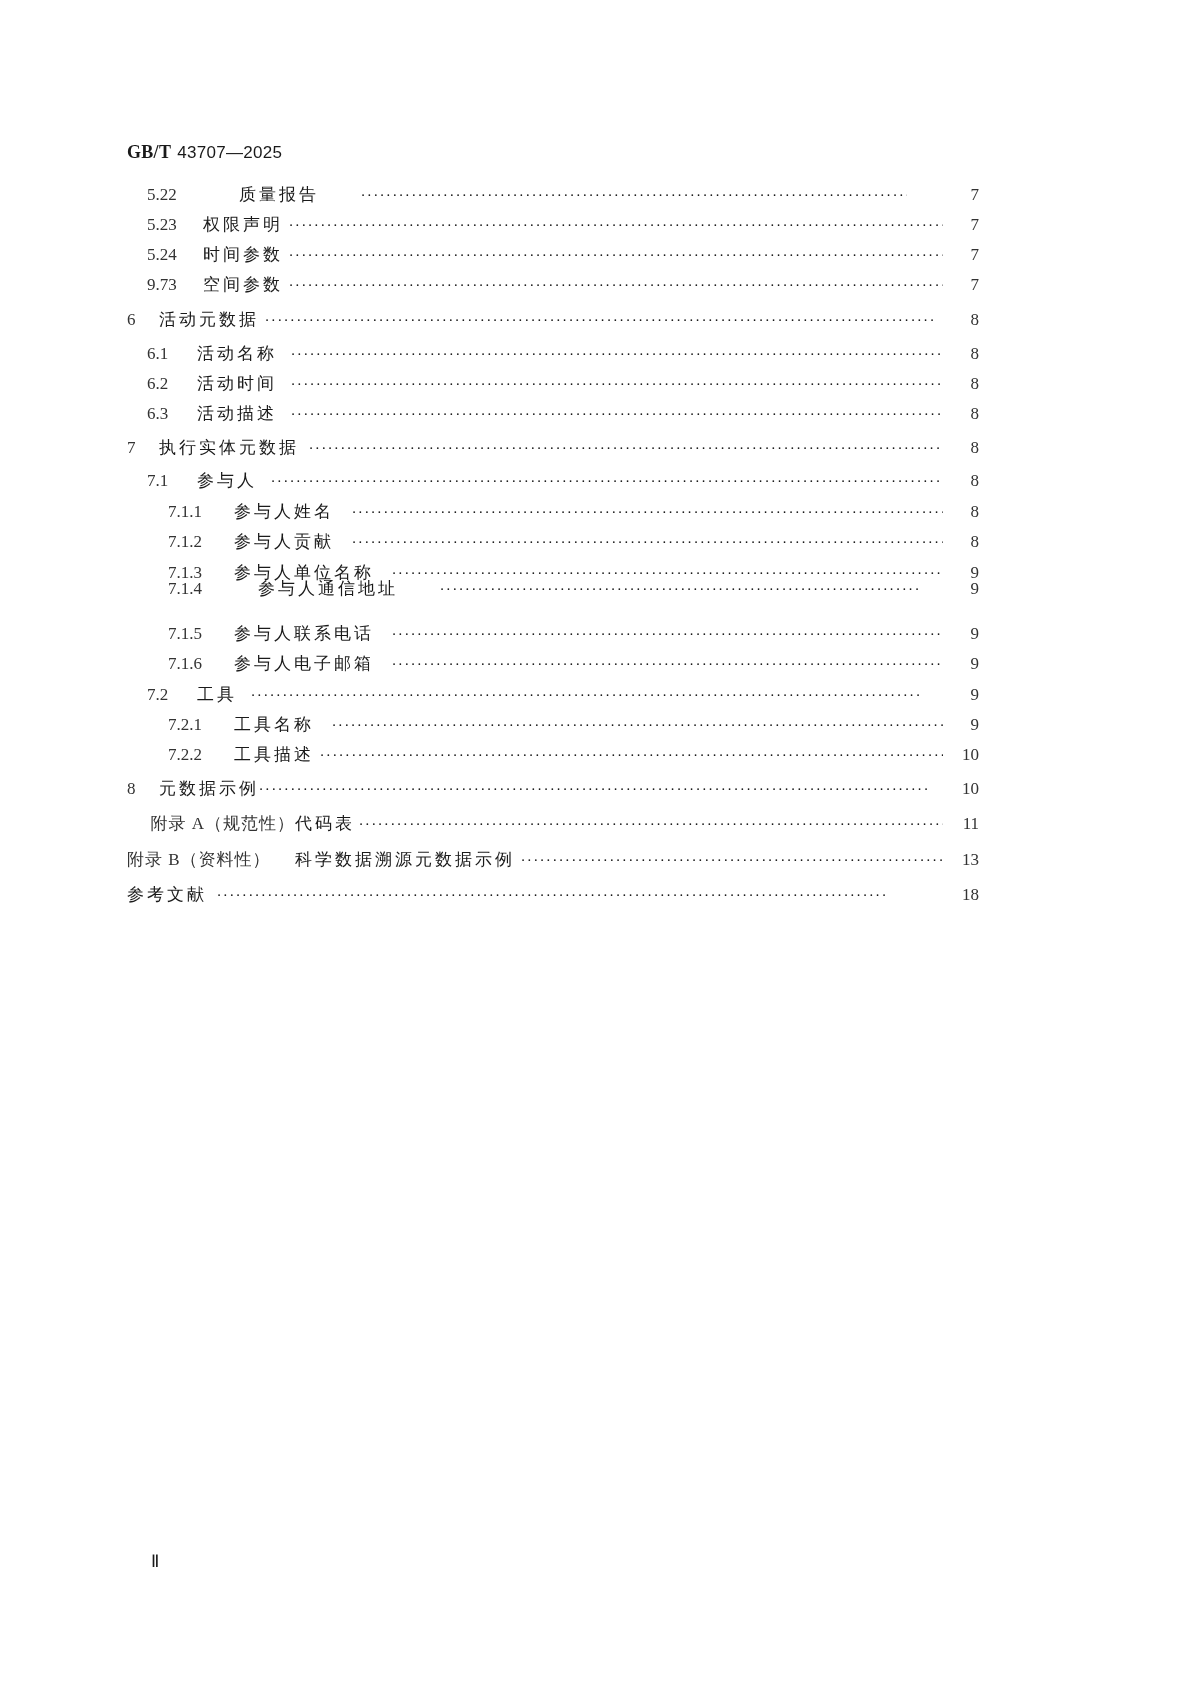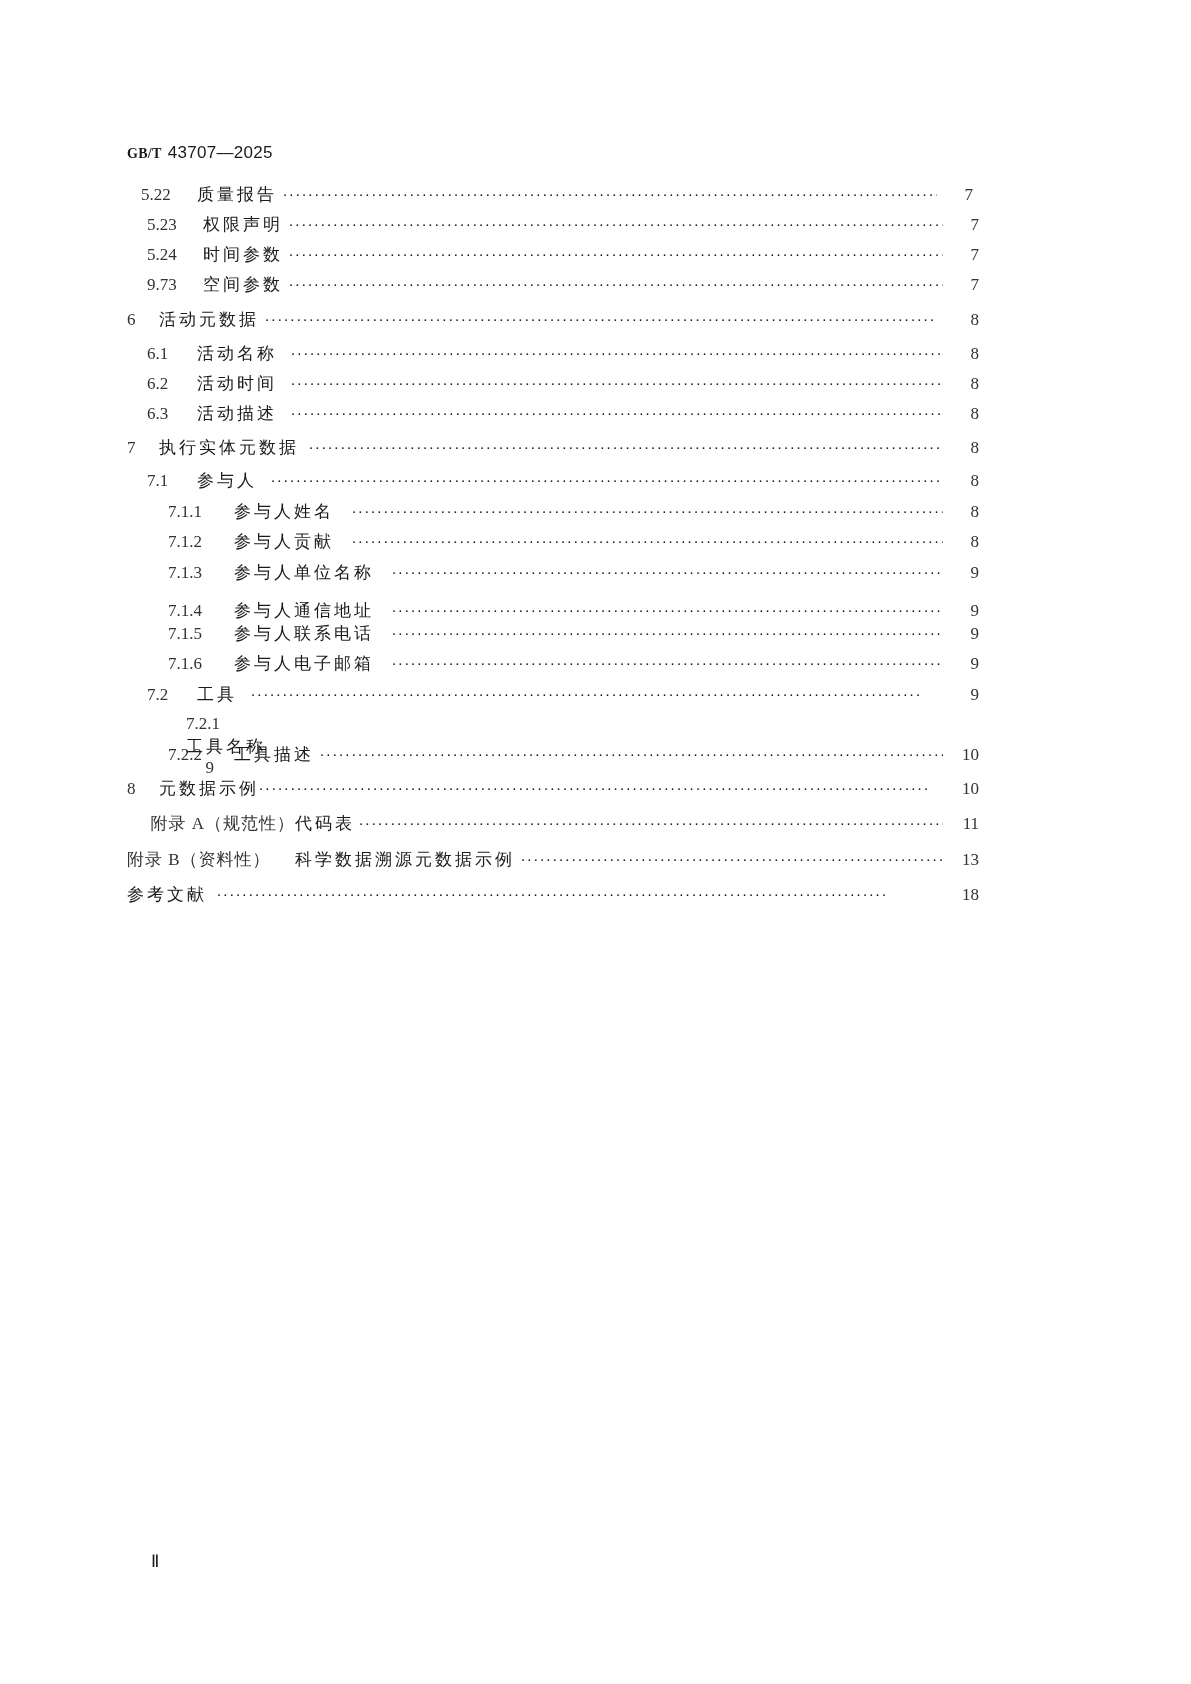--- a/index.html
+++ b/index.html
@@ -1,38 +1,38 @@
 <!DOCTYPE html>
 <html><head>
 <meta charset="utf-8">
 <style>
   html, body { margin:0; padding:0; background:#ffffff; }
   body { width:1191px; height:1684px; position:relative; overflow:hidden;
          font-family:"DejaVu Serif","Liberation Serif",serif; color:#1a1a1a; }
   .header { position:absolute; left:127px; top:142px; font-size:17px; letter-spacing:0.3px; }
-  .header .gb { font-family:"Liberation Serif",serif; font-weight:bold; font-size:14px; }
+  .header .gb { font-family:"Liberation Serif",serif; font-weight:bold; font-size:18px; }
   .header .num { font-family:"Liberation Sans",sans-serif; font-size:17px; margin-left:6px; }
   .toc { position:absolute; left:0; top:0; width:1191px; }
   .row { position:absolute; display:flex; align-items:baseline; font-size:17px; height:22px; line-height:22px; }
   .row .no { font-family:"Liberation Serif",serif; color:#333; white-space:pre; }
   .row .title { letter-spacing:3px; white-space:nowrap; }
   .row .dots { flex:1; overflow:hidden; white-space:nowrap; letter-spacing:2.2px; font-size:13px; margin-left:6px; color:#111; }
   .row .page { font-family:"Liberation Serif",serif; text-align:right; width:28px; margin-left:8px; color:#333; }
   .footer { position:absolute; left:151px; top:1551px; font-family:"Liberation Serif",serif; font-size:17px; }
 </style>
 </head>
 <body>
 
 <div class="header">
   <span class="gb">GB/T</span><span class="num">43707—2025</span>
 </div>
 
 <div class="toc">
 
-  <div class="row" style="top:183px;left:141px;width:832px;">
+  <div class="row" style="top:183px;left:147px;width:832px;gap:36px;">
     <span class="no" style="width:56px;">5.22</span>
     <span class="title">质量报告</span>
     <span class="dots">··········································································································</span>
     <span class="page">7</span>
   </div>
   <div class="row" style="top:213px;left:147px;width:832px;">
     <span class="no" style="width:56px;">5.23</span>
     <span class="title">权限声明</span>
     <span class="dots">··········································································································</span>
     <span class="page">7</span>
@@ -96,21 +96,21 @@
     <span class="title">参与人贡献</span>
     <span class="dots" style="margin-left:18px;">··········································································································</span>
     <span class="page">8</span>
   </div>
   <div class="row" style="top:561px;left:168px;width:811px;">
     <span class="no" style="width:66px;">7.1.3</span>
     <span class="title">参与人单位名称</span>
     <span class="dots" style="margin-left:18px;">··········································································································</span>
     <span class="page">9</span>
   </div>
-  <div class="row" style="top:599px;left:168px;width:811px;">
+  <div class="row" style="top:577px;left:168px;width:811px;gap:24px;">
     <span class="no" style="width:66px;">7.1.4</span>
     <span class="title">参与人通信地址</span>
     <span class="dots" style="margin-left:18px;">··········································································································</span>
     <span class="page">9</span>
   </div>
   <div class="row" style="top:622px;left:168px;width:811px;">
     <span class="no" style="width:66px;">7.1.5</span>
     <span class="title">参与人联系电话</span>
     <span class="dots" style="margin-left:18px;">··········································································································</span>
     <span class="page">9</span>
@@ -120,21 +120,21 @@
     <span class="title">参与人电子邮箱</span>
     <span class="dots" style="margin-left:18px;">··········································································································</span>
     <span class="page">9</span>
   </div>
   <div class="row" style="top:683px;left:147px;width:832px;">
     <span class="no" style="width:50px;">7.2</span>
     <span class="title">工具</span>
     <span class="dots" style="margin-left:14px;">··········································································································</span>
     <span class="page">9</span>
   </div>
-  <div class="row" style="top:713px;left:168px;width:811px;flex-direction:column;">
+  <div class="row" style="top:713px;left:168px;width:811px;">
     <span class="no" style="width:66px;">7.2.1</span>
     <span class="title">工具名称</span>
     <span class="dots" style="margin-left:18px;">··········································································································</span>
     <span class="page">9</span>
   </div>
   <div class="row" style="top:743px;left:168px;width:811px;">
     <span class="no" style="width:66px;">7.2.2</span>
     <span class="title">工具描述</span>
     <span class="dots">··········································································································</span>
     <span class="page">10</span>

